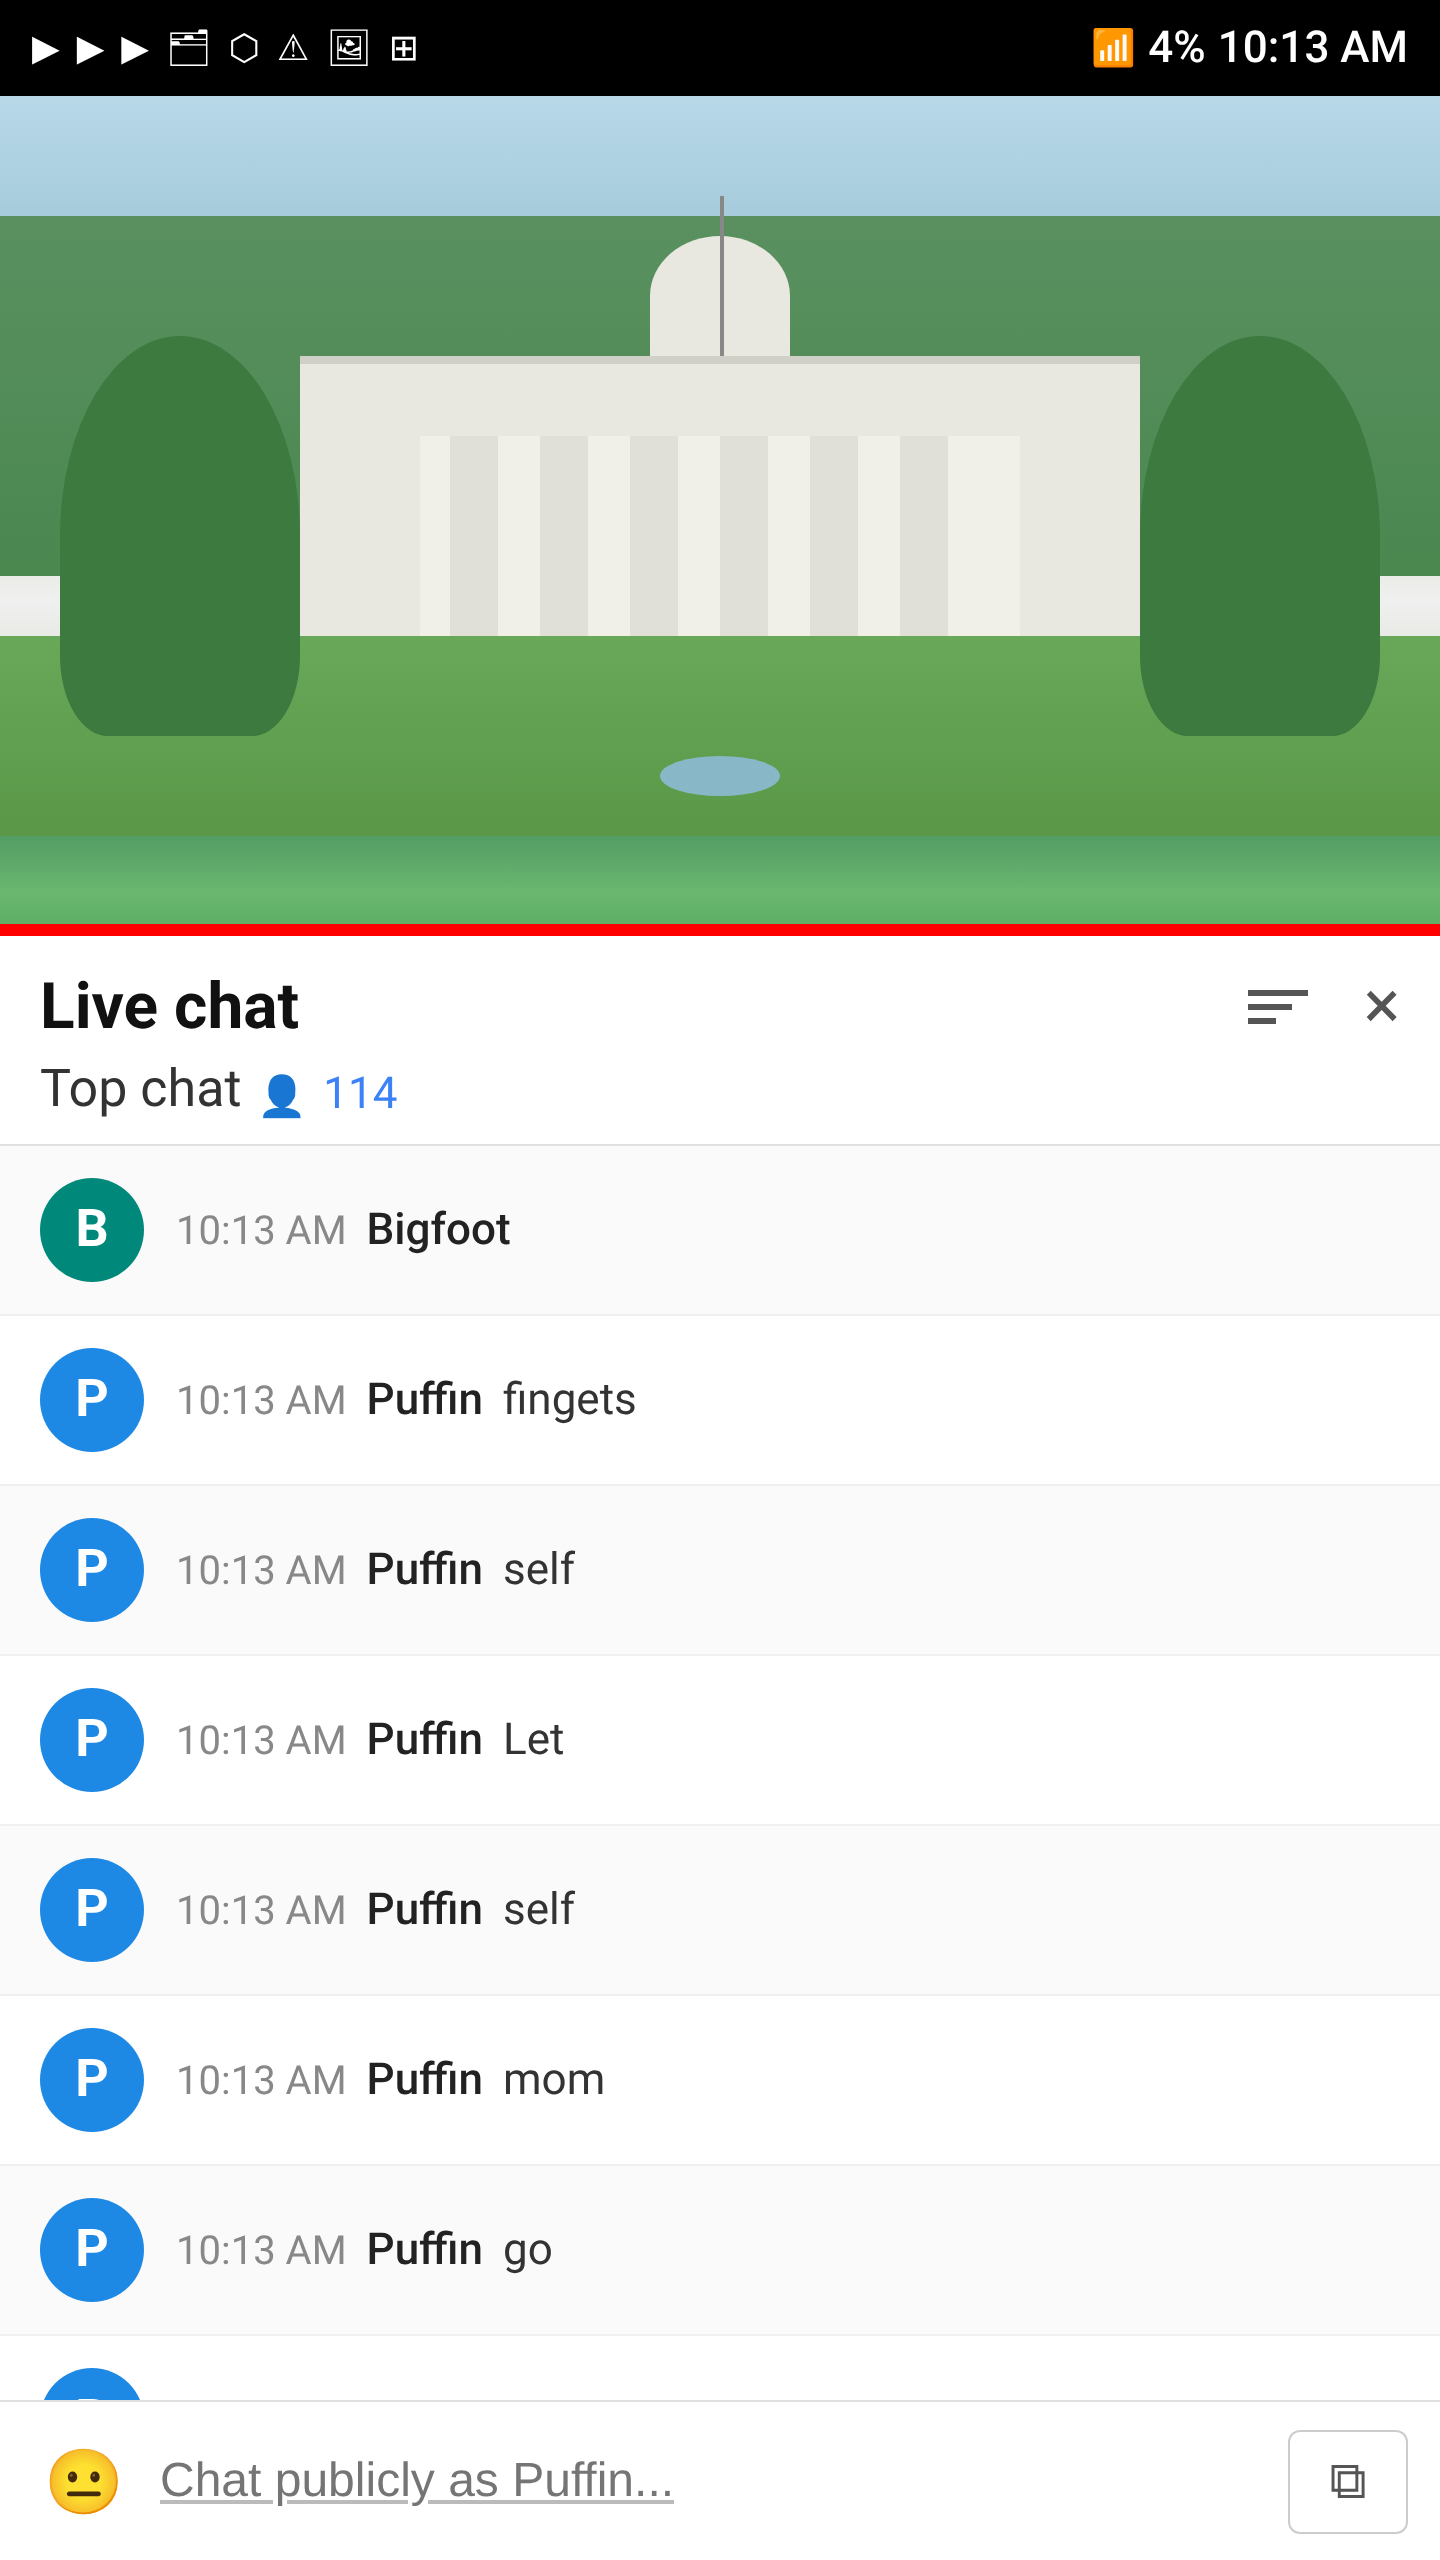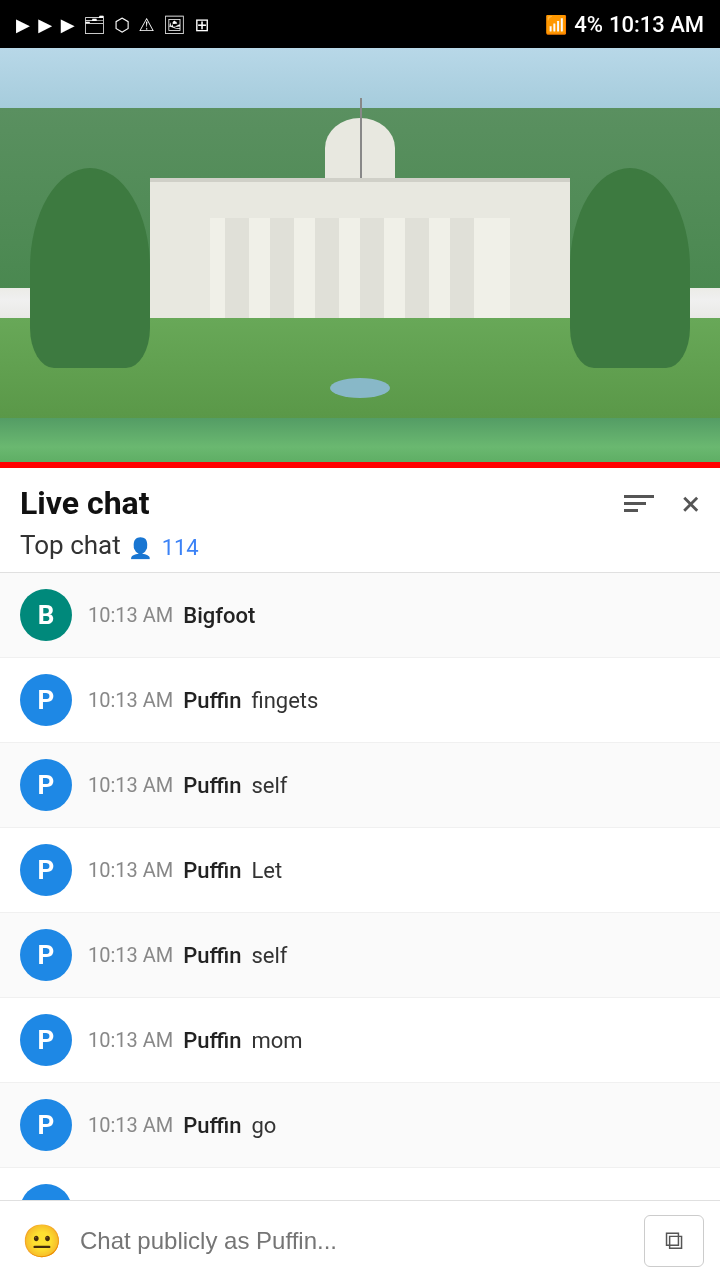--- a/index.html
+++ b/index.html
@@ -216,20 +216,21 @@
       flex-shrink: 0;
     }
     .chat-input {
       flex: 1;
       height: 52px;
       border: none;
       background: transparent;
       font-size: 24px;
       color: #bbb;
       outline: none;
+      text-decoration: underline;
     }
     .send-btn {
       width: 60px;
       height: 52px;
       border: 1px solid #ccc;
       background: #fff;
       border-radius: 6px;
       cursor: pointer;
       display: flex;
       align-items: center;

